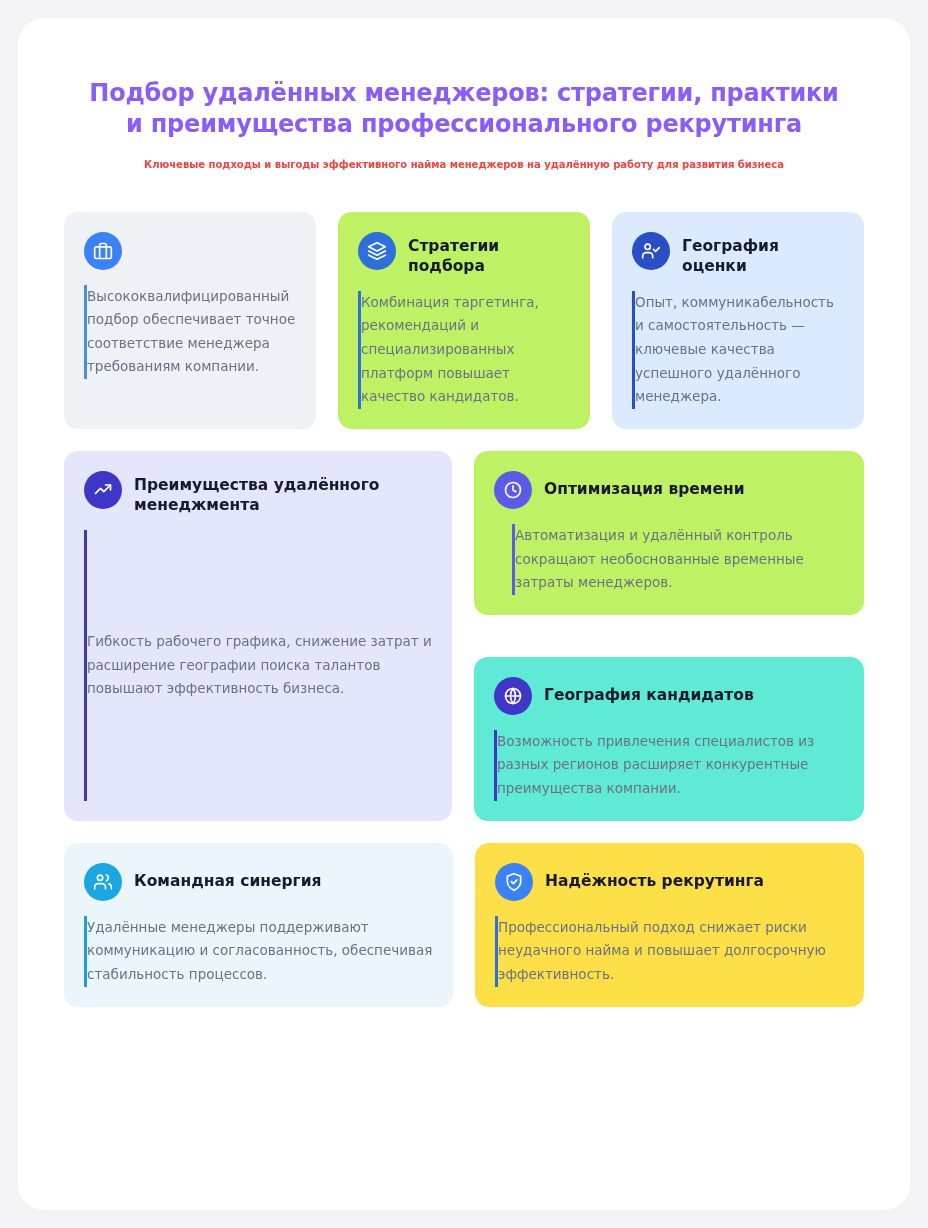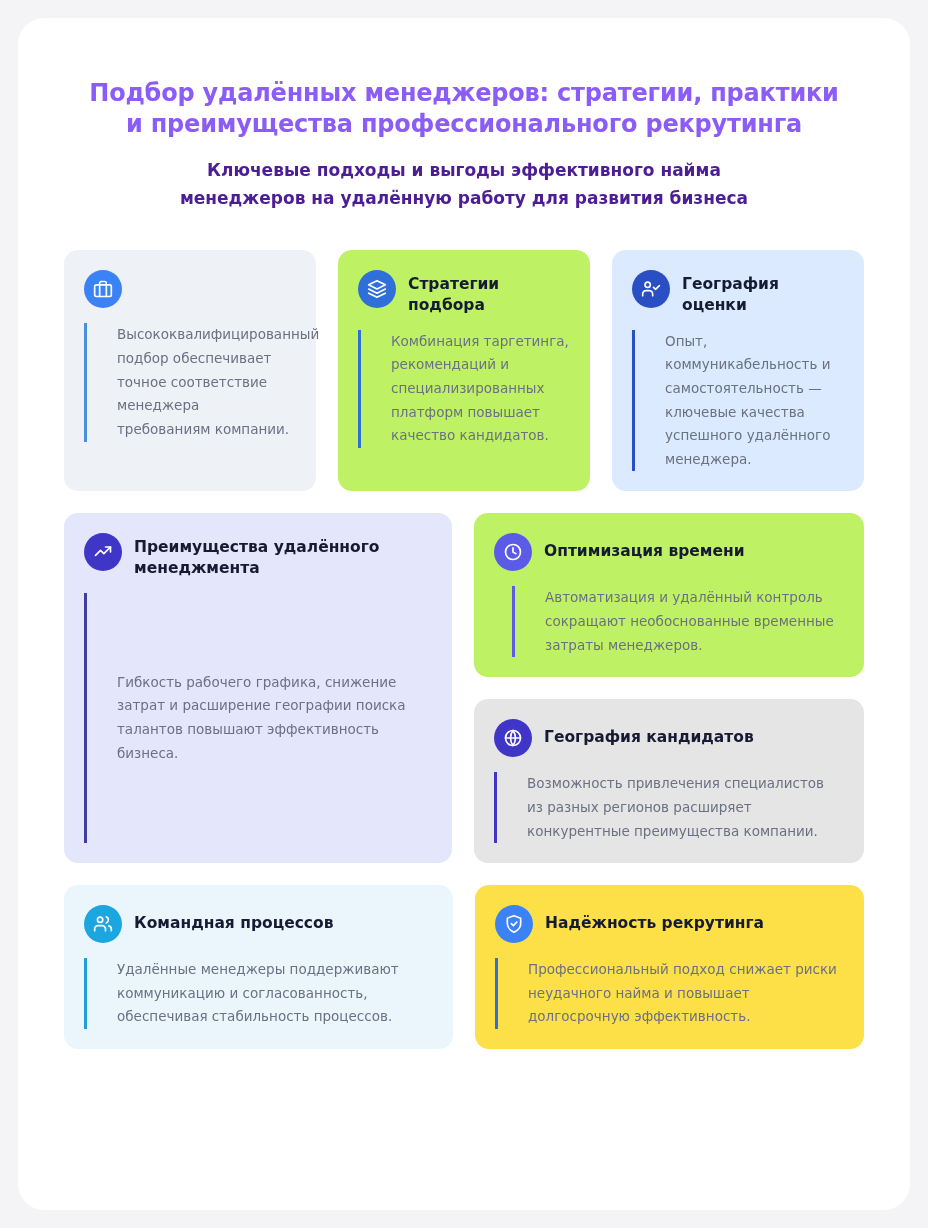--- a/index.html
+++ b/index.html
@@ -33,24 +33,24 @@
     font-weight: 700;
     color: #8b5cf6;
     text-align: center;
     letter-spacing: -0.2px;
     padding: 14px 18px 0 18px;
   }
 
   .page-subtitle {
     margin: 17px auto 0 auto;
     max-width: 640px;
-    font-size: 17px;
+    font-size: 10px;
     line-height: 1.62;
     font-weight: 600;
-    color: #4c1d95;
+    color: #ef4444;
     text-align: center;
   }
 
   
   .card {
     border-radius: 14px;
     padding: 20px 20px 20px 20px;
     position: relative;
   }
 
@@ -75,21 +75,21 @@
   .card-title {
     font-size: 15.5px;
     line-height: 1.30;
     font-weight: 700;
     color: #161b33;
     padding-top: 4px;
   }
 
   .card-body {
     border-left: 3px solid #4a90d9;
-    padding-left: 30px;
+    padding-left: 0;
     font-size: 13.5px;
     line-height: 1.75;
     color: #6b7183;
   }
 
   
   .row1 {
     display: flex;
     gap: 22px;
     margin-top: 38px;
@@ -125,21 +125,21 @@
   .big-card .card-body {
     border-left-color: #3f3d9e;
     flex: 1;
     display: flex;
     align-items: center;
     font-size: 13.5px;
   }
 
   .card-time { background: #bef264; }
   .card-time .card-body { border-left-color: #5b5be8; margin-left: 18px; }
-  .card-geo  { background: #e5e5e5; flex: 1; }
+  .card-geo  { background: #5eead4; flex: 1; margin-top: 20px; }
   .card-geo .card-body { border-left-color: #3f35c7; }
 
   
   .row3 {
     display: flex;
     gap: 22px;
     margin-top: 22px;
     align-items: stretch;
   }
   .row3 .card { flex: 1; min-width: 0; }
@@ -257,21 +257,21 @@
       <div class="card card-team">
         <div class="card-head">
           <div class="icon-circle" style="background:#1ba6e0">
             <svg width="20" height="20" viewBox="0 0 24 24" fill="none" stroke="#fff" stroke-width="2" stroke-linecap="round" stroke-linejoin="round">
               <path d="M15 20v-2a4 4 0 0 0-4-4H6a4 4 0 0 0-4 4v2"></path>
                 <circle cx="8.5" cy="7" r="3.2"></circle>
                 <path d="M22 20v-2a4 4 0 0 0-3-3.8"></path>
                 <path d="M16 3.3a4 4 0 0 1 0 7.4"></path>
             </svg>
           </div>
-          <div class="card-title title-inline">Командная процессов</div>
+          <div class="card-title title-inline">Командная синергия</div>
         </div>
         <div class="card-body">Удалённые менеджеры поддерживают коммуникацию и согласованность, обеспечивая стабильность процессов.</div>
       </div>
 
       <div class="card card-trust">
         <div class="card-head">
           <div class="icon-circle" style="background:#3b82f6">
             <svg width="20" height="20" viewBox="0 0 24 24" fill="none" stroke="#fff" stroke-width="2" stroke-linecap="round" stroke-linejoin="round">
               <path d="M12 22s8-4 8-10V5l-8-3-8 3v7c0 6 8 10 8 10z"></path>
                 <polyline points="8.8 11.6 11.2 14 15.4 9.6"></polyline>

